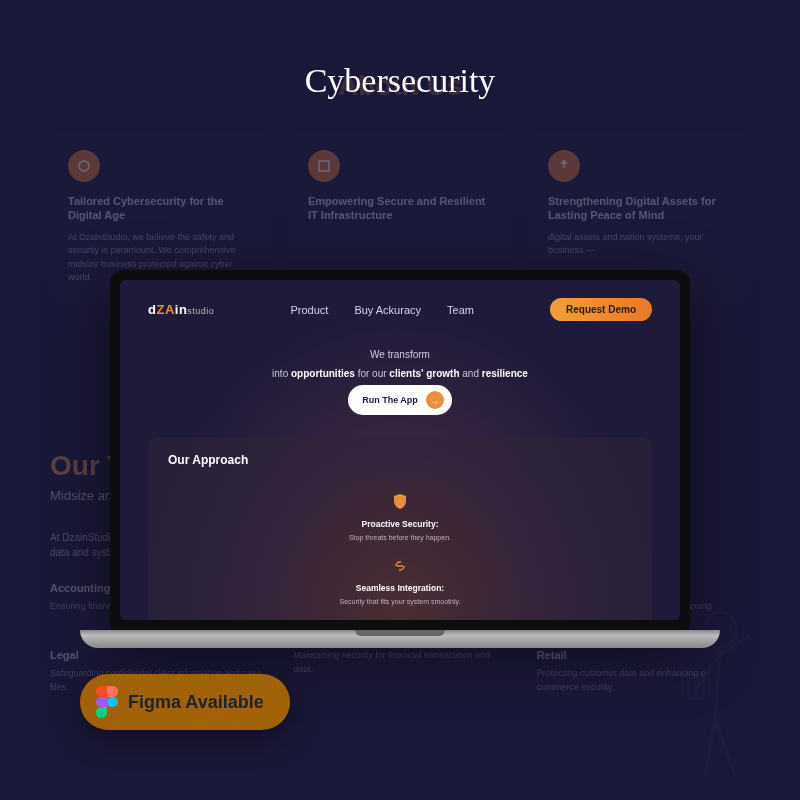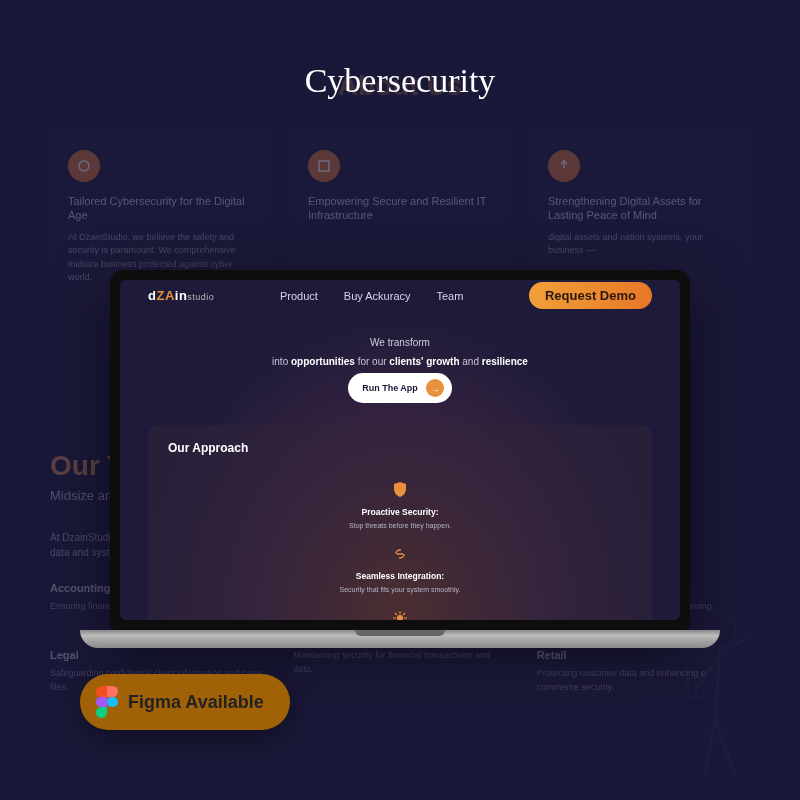--- a/index.html
+++ b/index.html
@@ -13,21 +13,21 @@
 .bg-layer {
   position: absolute; inset: 0;
   opacity: 0.35;
   padding: 30px 50px;
   color: #a8a4c8;
 }
 .bg-about-title { text-align: center; color: #d88a4a; font-size: 28px; font-weight: 600; margin-top: 40px; margin-bottom: 30px; opacity: 0.5; }
 .bg-cards { display: flex; gap: 20px; }
 .bg-card { flex: 1; background: rgba(40,36,70,0.3); border-radius: 10px; padding: 18px; }
 .bg-card-icon { width: 32px; height: 32px; border-radius: 50%; background: #d8773a; margin-bottom: 12px; display:flex; align-items:center; justify-content:center; }
-.bg-card-title { font-size: 11px; font-weight: 400; color: #c8c4e0; margin-bottom: 8px; line-height: 1.3; }
+.bg-card-title { font-size: 11px; font-weight: 700; color: #c8c4e0; margin-bottom: 8px; line-height: 1.3; }
 .bg-card-text { font-size: 9px; color: #9894b8; line-height: 1.5; }
 .bg-our-target { position: absolute; left: 50px; top: 450px; }
 .bg-our-target h2 { font-size: 28px; color: #d88a5a; font-weight: 600; margin-bottom: 6px; }
 .bg-our-target p { font-size: 13px; color: #b8b4d0; }
 .bg-lower-grid { position: absolute; left: 50px; right: 50px; top: 530px; display: grid; grid-template-columns: repeat(3,1fr); gap: 22px 30px; }
 .bg-lower-item h4 { font-size: 11px; color: #c0bcd8; font-weight: 600; margin-bottom: 6px; }
 .bg-lower-item p { font-size: 9px; color: #8884a8; line-height: 1.5; }
 .bg-figure { position: absolute; right: 20px; bottom: 20px; width: 140px; height: 180px; opacity: 0.3; }
 
 .page-title {
@@ -51,21 +51,21 @@
   border-radius: 14px 14px 6px 6px;
   padding: 10px;
   box-shadow: 0 20px 60px rgba(0,0,0,0.5);
 }
 .laptop-inner {
   width: 100%; height: 100%;
   background: radial-gradient(ellipse at 50% 100%, #6b3a28 0%, #3a2540 35%, #1e1a3a 65%);
   border-radius: 6px;
   overflow: hidden;
   position: relative;
-  padding: 2px 28px;
+  padding: 18px 28px;
 }
 .laptop-base {
   width: 640px; height: 18px;
   margin-left: -30px;
   background: linear-gradient(180deg,#888 0%,#bbb 30%,#888 100%);
   border-radius: 0 0 20px 20px;
   position: relative;
 }
 .laptop-notch {
   position: absolute; left: 50%; top: 0; transform: translateX(-50%);
@@ -77,21 +77,21 @@
 .nav { display: flex; align-items: center; justify-content: space-between; font-size: 10px; }
 .logo { color: #fff; font-weight: 700; font-size: 13px; letter-spacing: 0.5px; }
 .logo .accent { color: #e8903e; }
 .logo .sub { color: #bbb; font-weight: 400; font-size: 9px; }
 .nav-links { display: flex; gap: 26px; }
 .nav-link { color: #d8d4e8; font-size: 11px; cursor: pointer; }
 .cta-btn {
   background: linear-gradient(90deg,#f0a038,#e87828);
   color: #2a1810; font-weight: 600;
   padding: 6px 16px; border-radius: 14px;
-  font-size: 13px; cursor: pointer; text-align: center;
+  font-size: 10px; cursor: pointer; text-align: center;
 }
 
 .hero { text-align: center; margin-top: 28px; }
 .hero-pre { color: #d0ccdc; font-size: 10px; margin-bottom: 8px; }
 .hero-title { color: #e8903e; font-size: 22px; font-weight: 700; margin-bottom: 10px; }
 .hero-sub { color: #c8c4d8; font-size: 10px; }
 .hero-sub .b { color: #fff; font-weight: 600; }
 .run-btn {
   display: inline-flex; align-items: center; gap: 8px;
   background: #fff; color: #1a1838;

